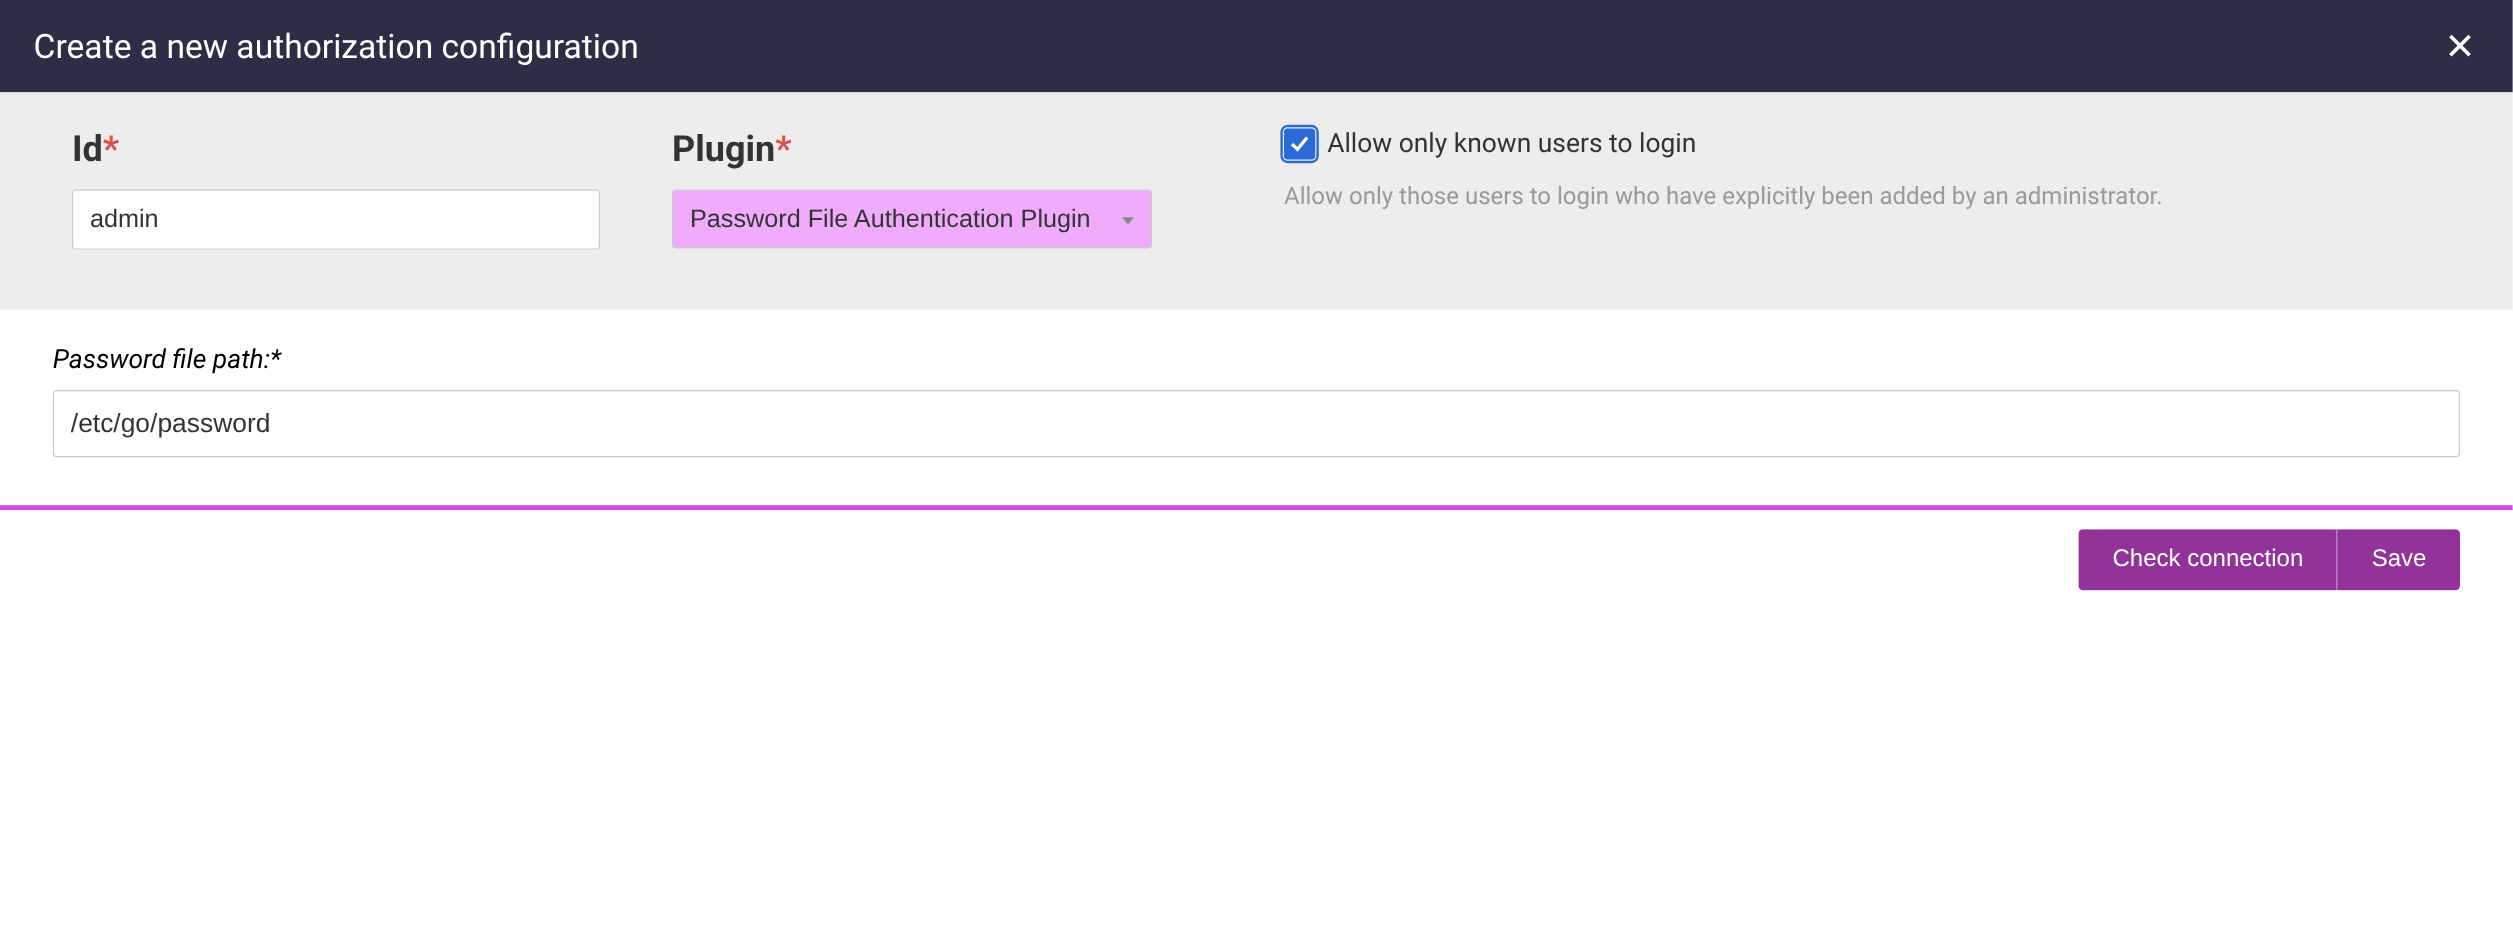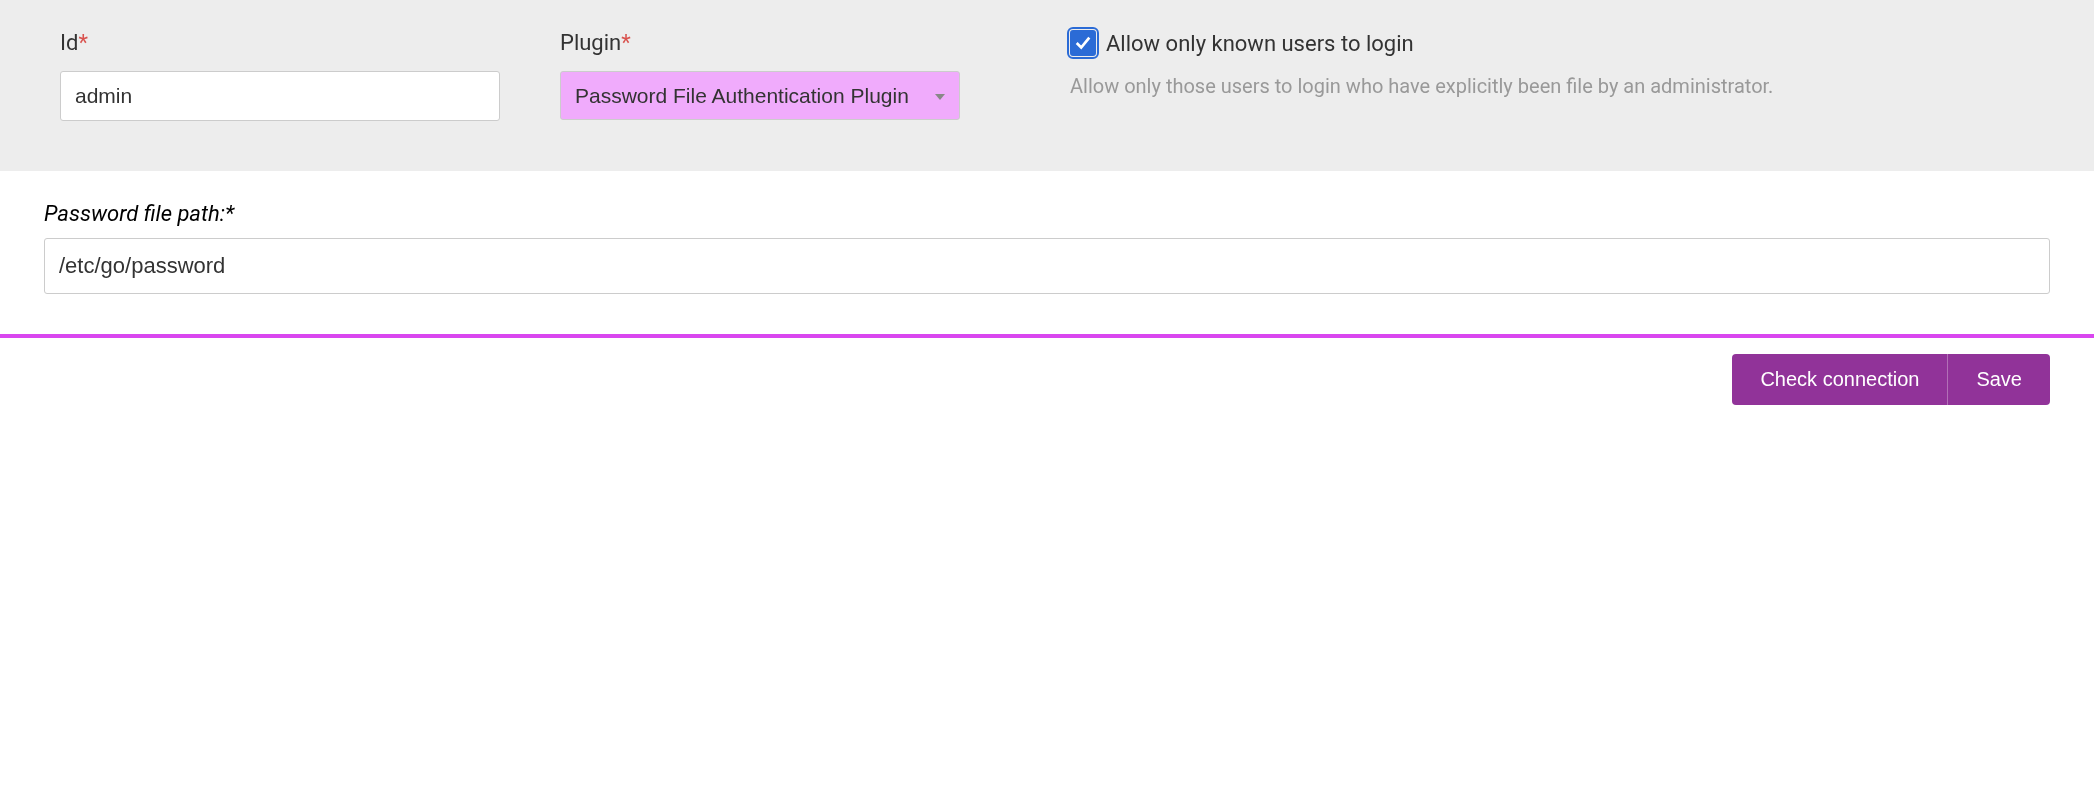--- a/index.html
+++ b/index.html
@@ -52,24 +52,24 @@
       flex: 0 0 440px;
     }
     .field-group.plugin-group {
       flex: 0 0 400px;
     }
     .field-group.checkbox-group {
       flex: 1;
       padding-left: 50px;
     }
     .field-label {
-      font-size: 22px;
+      font-size: 30px;
       color: #333;
       margin-bottom: 16px;
-      font-weight: 400;
+      font-weight: 700;
     }
     .required {
       color: #d9534f;
     }
     .text-input {
       border: 1px solid #ccc;
       background: #fff;
       padding: 12px 14px;
       font-size: 21px;
       color: #333;
@@ -191,20 +191,30 @@
     }
     .btn + .btn {
       border-left: 1px solid rgba(255,255,255,0.3);
     }
   </style>
 </head>
 <body>
 
 <div class="modal">
 
+  <div class="modal-header">
+    <h1 class="modal-title">Create a new authorization configuration</h1>
+    <button class="close-btn">
+      <span>
+        <svg width="20" height="20" viewBox="0 0 20 20">
+            <path d="M2 2 L18 18 M18 2 L2 18" stroke="#fff" stroke-width="3" fill="none"></path>
+          </svg>
+      </span>
+    </button>
+  </div>
 
   <div class="section-upper">
 
     <div class="field-group id-group">
       <label class="field-label">
         <span>Id</span><span class="required">*</span>
       </label>
       <input type="text" class="text-input" value="admin" style="">
     </div>
 
@@ -226,21 +236,21 @@
 
     <div class="field-group checkbox-group">
       <div class="checkbox-row">
         <span class="checkbox">
           <svg viewBox="0 0 20 20">
               <path d="M3 10 L8 15 L17 4" stroke="#fff" stroke-width="3" fill="none"></path>
             </svg>
         </span>
         <span class="checkbox-label">Allow only known users to login</span>
       </div>
-      <div class="helper-text">Allow only those users to login who have explicitly been file by an administrator.</div>
+      <div class="helper-text">Allow only those users to login who have explicitly been added by an administrator.</div>
     </div>
 
   </div>
 
   <div class="section-lower">
     <label class="path-label">Password file path:*</label>
     <input type="text" class="path-input" value="/etc/go/password" style="">
   </div>
 
   <div class="modal-footer">

